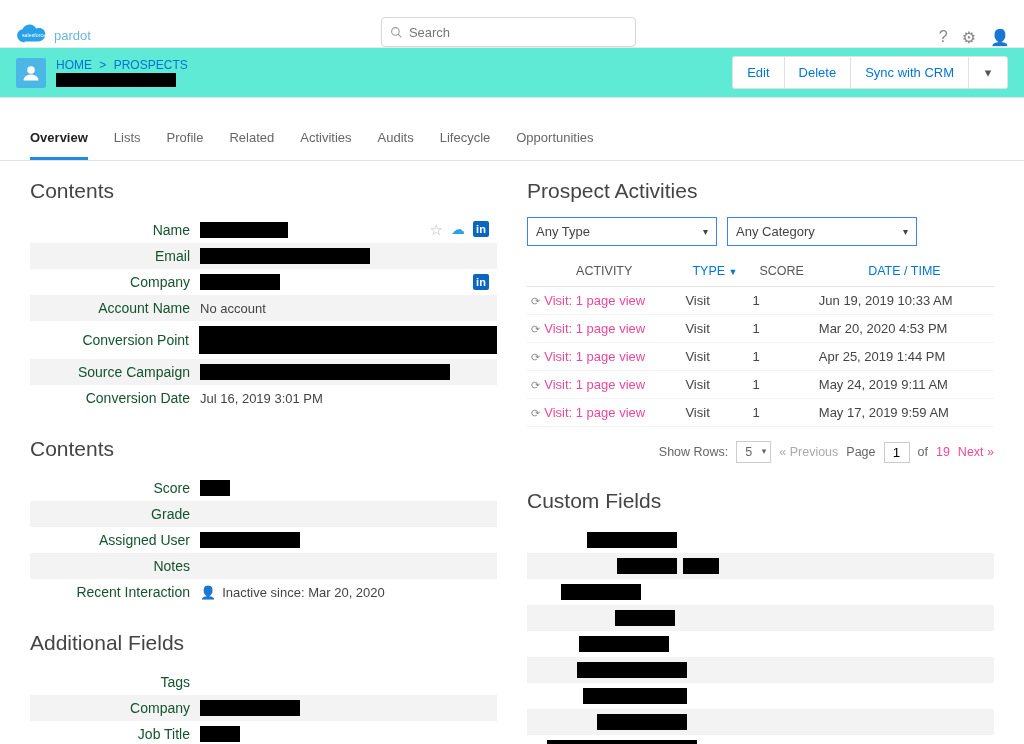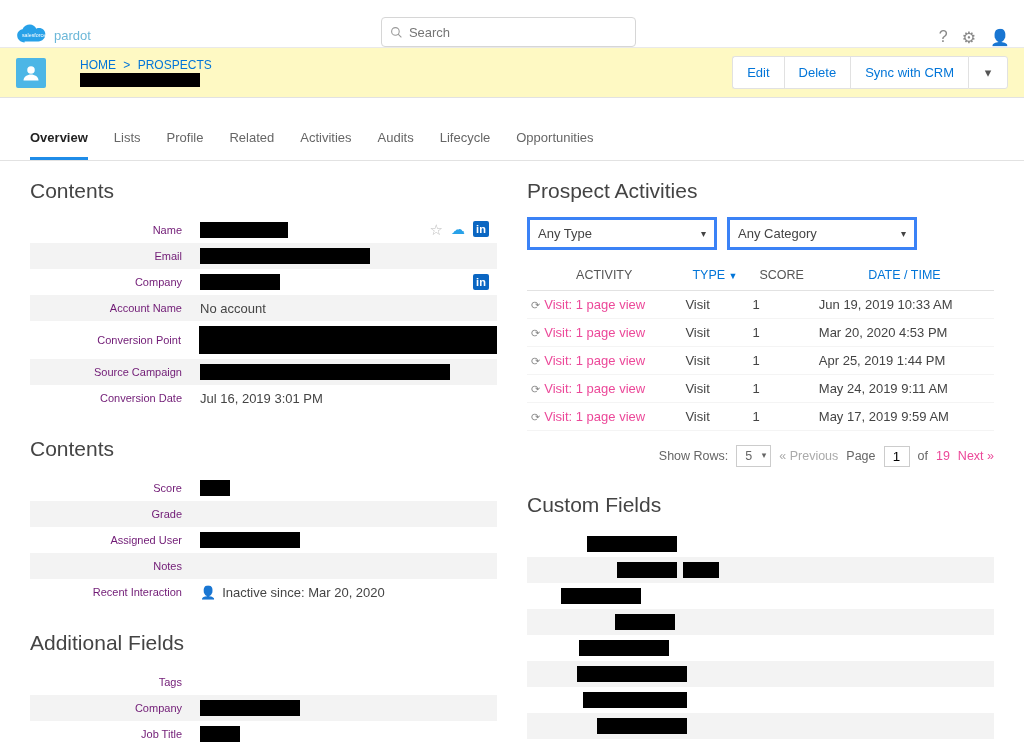--- a/index.html
+++ b/index.html
@@ -10,21 +10,21 @@
   .topbar { display: flex; align-items: flex-end; height: 48px; padding: 0 14px; border-bottom: 1px solid #e9e9e9; background: #fff; }
   .logo { display: flex; align-items: center; gap: 4px; }
   .cloud { fill: #28a1e8; }
   .logo-sub { color: #6bb7d8; font-size: 13px; margin-left:2px; }
   .search { margin-left: 290px; width: 255px; height: 30px; border: 1px solid #d6d6d6; border-radius: 4px; display:flex; align-items:center; padding:0 8px; color:#999;}
   .search input { border:none; outline:none; flex:1; font-size:13px; margin-left:6px; background:transparent; }
   .top-icons { margin-left:auto; display:flex; gap:14px; color:#888; }
   .top-icons span { cursor:pointer; font-size:16px; }
 
   
-  .header { background:#fef9c3; border-bottom:1px solid #e2e2e2; padding:8px 16px; display:flex; align-items:center;gap:24px; }
+  .header { background:#5eead4; border-bottom:1px solid #e2e2e2; padding:8px 16px; display:flex; align-items:center; }
   .avatar-sq { width:30px; height:30px; background:#4cb6e6; display:flex; align-items:center; justify-content:center; margin-right:10px; border-radius:2px;}
   .crumbs { font-size:12px; }
   .crumbs a { color:#0275d8; font-weight:500; }
   .crumbs .sep { color:#0275d8; margin:0 4px; }
   .redact-sm { display:inline-block; background:#000; height:14px; width:120px; vertical-align:middle; }
   .hdr-actions { margin-left:auto; display:flex; }
   .hdr-actions button { background:#fff; border:1px solid #e1e1e1; color:#0275d8; padding:8px 14px; font-size:13px; cursor:pointer; border-right:none; }
   .hdr-actions button:last-child { border-right:1px solid #e1e1e1; width:40px; color:#555; }
   .hdr-actions button:first-child { border-top-left-radius:3px; border-bottom-left-radius:3px;}
   .hdr-actions button:last-child { border-top-right-radius:3px; border-bottom-right-radius:3px;}
@@ -35,31 +35,31 @@
   .tab.active { color:#222; font-weight:600; border-bottom:3px solid #1f8ce8; }
 
   
   .cols { display:flex; padding:18px 30px 30px 30px; gap:30px; }
   .col { flex:1; min-width:0; }
   h2 { font-weight:400; font-size:21px; color:#444; margin-bottom:14px; }
 
   
   .drow { display:flex; align-items:center; height:26px; font-size:13px;}
   .drow:nth-child(even){ background:#f3f3f3;}
-  .drow .lbl { width:170px; text-align:right; padding-right:18px; color:#701a75; font-size:11px;}
+  .drow .lbl { width:170px; text-align:right; padding-right:10px; color:#14532d; font-size:14px;}
   .drow .val { flex:1; display:flex; align-items:center; gap:6px; }
   .redact { background:#000; height:16px; display:inline-block; }
   .rgt-icons{ margin-left:auto; display:flex; gap:8px; padding-right:8px; color:#888;}
   .linkedin { background:#0a66c2; color:#fff; width:16px; height:16px; font-size:11px; font-weight:700; display:inline-flex; align-items:center; justify-content:center; border-radius:2px;}
   .star { color:#bbb; font-size:15px;}
   .cloudi { color:#28a1e8; font-size:14px;}
 
   
   .filters { display:flex; gap:10px; margin-bottom:10px;}
-  .sel { border:3px solid #3b82f6; padding:6px 8px; width:190px; display:flex; justify-content:space-between; align-items:center; font-size:13px; cursor:pointer; background:#fff;}
+  .sel { border:1px solid #3b82f6; padding:6px 8px; width:190px; display:flex; justify-content:space-between; align-items:center; font-size:13px; cursor:pointer; background:#fff;}
   .caret { font-size:10px;}
   table { width:100%; border-collapse:collapse; font-size:13px;}
   th { text-align:center; font-weight:400; color:#555; border-bottom:1px solid #e2e2e2; padding:8px 4px; font-size:12.5px;}
   th.link { color:#0275d8;}
   td { padding:6px 4px; border-bottom:1px solid #f4f4f4; vertical-align:middle;}
   .refresh { color:#888; font-size:11px; margin-right:4px;}
   .pager { display:flex; justify-content:flex-end; align-items:center; gap:8px; margin-top:14px; font-size:12.5px; color:#666;}
   .pager .minisel{ border:1px solid #ccc; padding:3px 18px 3px 8px; position:relative; background:#fff;}
   .pager .minisel::after{content:"▾"; position:absolute; right:4px; font-size:9px; top:4px;}
   .pager input{ width:26px; border:1px solid #ccc; text-align:center; padding:2px;}

